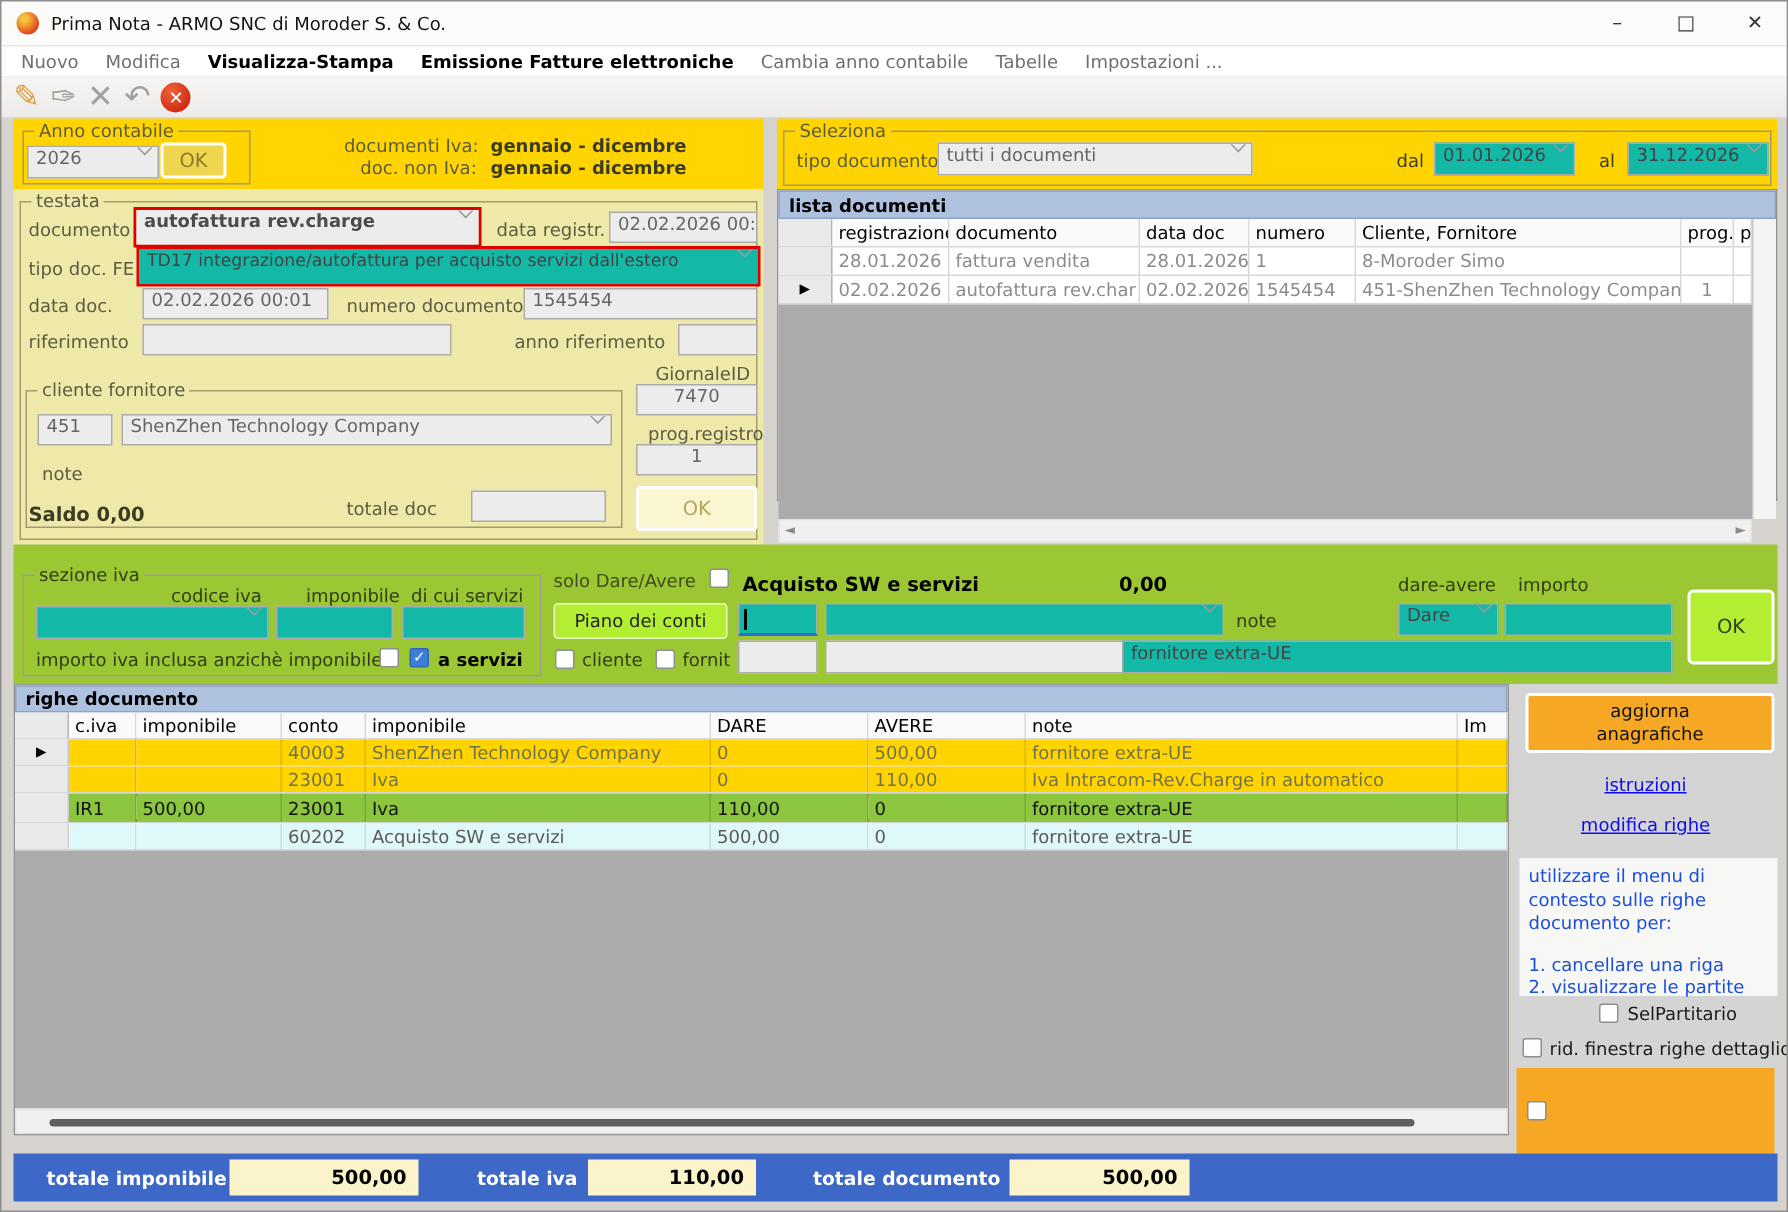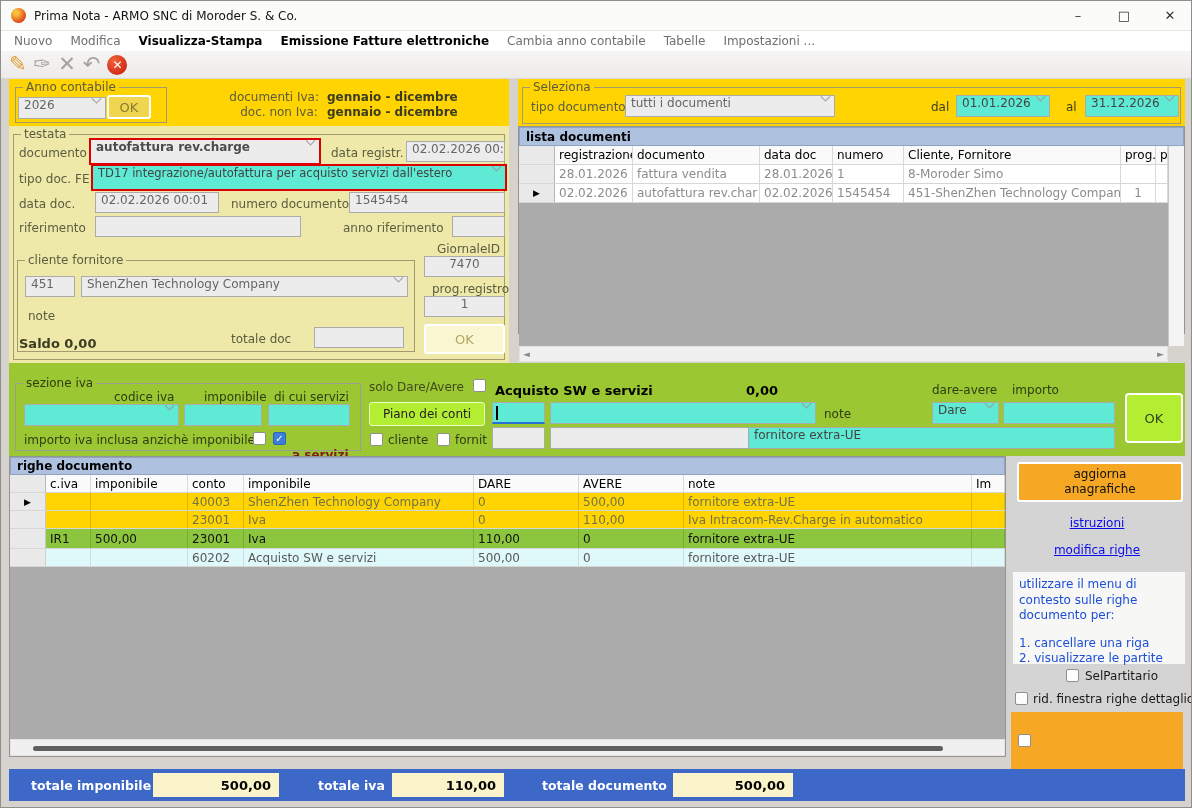--- a/index.html
+++ b/index.html
@@ -22,21 +22,21 @@
 
 .gold{background:#ffd400}
 .pale{background:#eee8a9}
 .greenband{background:#9bc832}
 .grp{position:absolute;border:1px solid #a39b6d}
 .grp.graybrd{border-color:#9d9d95}
 .legend{position:absolute;top:-8px;left:7px;font-size:12px;color:#5c5c40;padding:0 3px;line-height:14px;white-space:nowrap}
 .lbl{position:absolute;font-size:12px;color:#5c5c40;white-space:nowrap}
 .lbl.dark{color:#3c3c22}
 .fld{position:absolute;background:#ececec;border:1px solid #ababa9;font-size:12px;color:#666;display:flex;align-items:flex-start;padding:0 5px;overflow:hidden;white-space:nowrap}
-.fld.white{background:#5eead4;color:#444}
+.fld.white{background:#14b8a6;color:#444}
 .fld.bold{font-weight:bold;color:#4c4c4c}
 .chev{width:7px;height:7px;border-right:1.5px solid #9a9a9a;border-bottom:1.5px solid #9a9a9a;transform:rotate(45deg) translate(-2px,-2px);margin-left:auto;flex:none}
 .redbox{position:absolute;border:2px solid #dc0000;display:flex}
 .redbox .fld{position:relative;flex:1;border:none}
 .cb{position:absolute;width:13px;height:13px;background:#fff;border:1px solid #8f8f8f;border-radius:2px}
 .cb.checked{background:#3d7edb;border-color:#2f66b8;color:#fff;font-size:10px;line-height:12px;text-align:center}
 
 .hdrbar{position:absolute;background:#aec2e0;border:1px solid #8fa3c2;font-weight:bold;font-size:12px;color:#000;display:flex;align-items:center;padding-left:6px}
 .panel{position:absolute;background:#fff;border:1px solid #949494}
 .trow{display:grid;height:19px;border-bottom:1px solid #d6d6d6}
@@ -243,21 +243,21 @@
       <div class="lbl" style="left:258px;top:6px;color:#2f3c14">di cui servizi</div>
       <div class="fld white" style="left:8px;top:20px;width:155px;height:22px">
         <span></span>
           <span class="chev"></span>
       </div>
       <div class="fld white" style="left:168px;top:20px;width:78px;height:22px"></div>
       <div class="fld white" style="left:252px;top:20px;width:82px;height:22px"></div>
       <div class="lbl" style="left:8px;top:49px;color:#2f3c14">importo iva inclusa anzichè imponibile</div>
       <div class="cb" style="left:237px;top:48px"></div>
       <div class="cb checked" style="left:257px;top:48px">✓</div>
-      <div class="lbl" style="left:276px;top:64px;color:#7f1d1d;font-weight:bold">a servizi</div>
+      <div class="lbl" style="left:276px;top:49px;color:#000000;font-weight:bold">a servizi</div>
     </div>
     <div class="lbl" style="left:360px;top:17px;color:#3c4a1c">solo Dare/Avere</div>
     <div class="cb" style="left:464px;top:16px"></div>
     <div class="btn lime" style="left:360px;top:39px;width:116px;height:24px">Piano dei conti</div>
     <div class="cb" style="left:361px;top:70px"></div>
     <div class="lbl" style="left:379px;top:70px;color:#2f3c14">cliente</div>
     <div class="cb" style="left:428px;top:70px"></div>
     <div class="lbl" style="left:446px;top:70px;color:#2f3c14">fornit</div>
 
     <div class="lbl" style="left:486px;top:20px;color:#000;font-weight:bold;font-size:13px">Acquisto SW e servizi</div>

